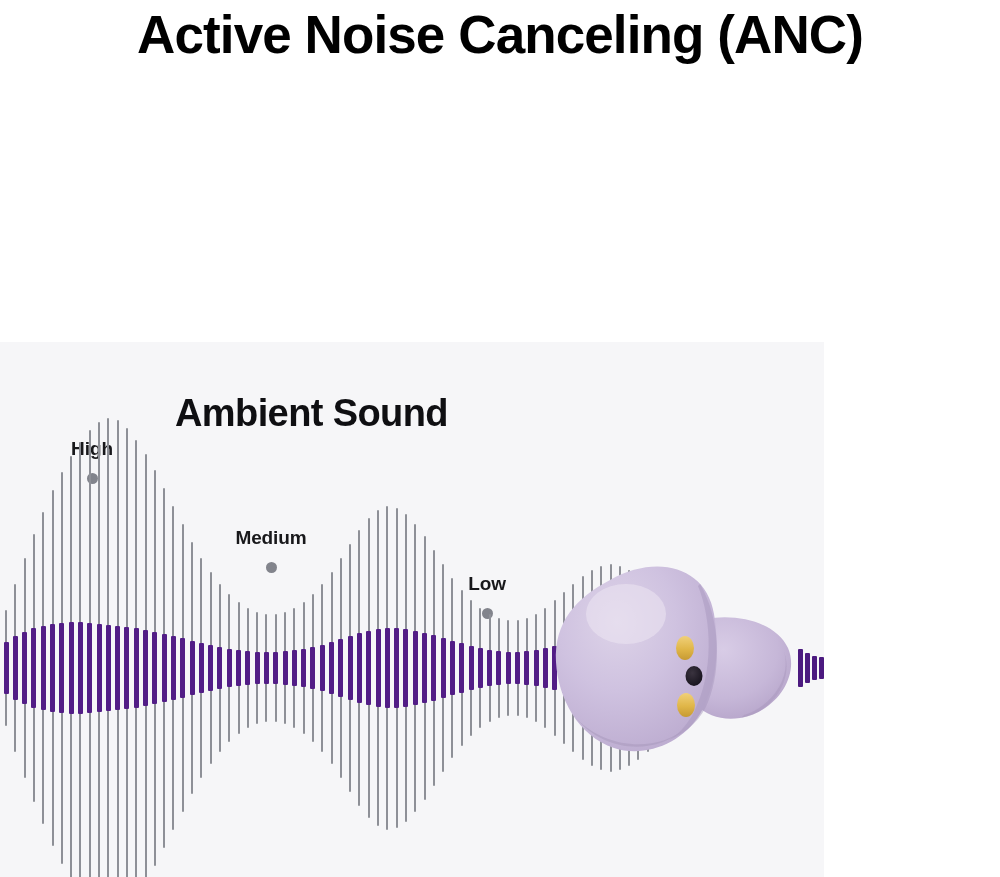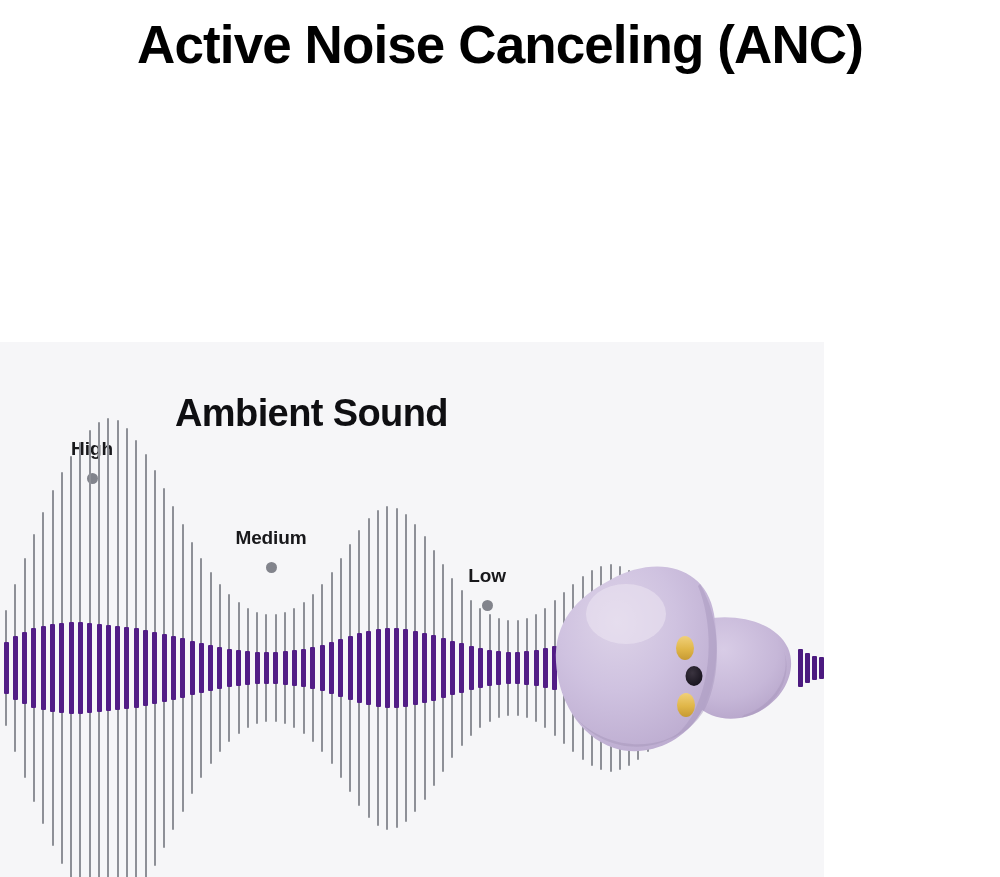--- a/index.html
+++ b/index.html
@@ -26,21 +26,21 @@
     box-sizing: border-box;
     padding-top: 2px;
   }
   #hero-title {
     font-size: 53px;
     font-weight: bold;
     color: #000000;
     text-align: center;
     letter-spacing: -0.9px;
     line-height: 62px;
-    margin: 12px;
+    margin: 2px;
     padding: 0 20px;
   }
   #hero-subtitle {
     font-size: 34px;
     font-weight: 400;
     color: #000000;
     text-align: center;
     line-height: 55px;
     letter-spacing: -0.3px;
     margin: 22px 0 0 0;
@@ -84,21 +84,21 @@
   .level-dot {
     display: block;
     width: 11px;
     height: 11px;
     border-radius: 50%;
     background: #82848c;
     margin: 13px auto 0 auto;
   }
   #marker-high   { left: 42px;  top: 96px;  width: 100px; }
   #marker-medium { left: 211px; top: 185px; width: 120px; }
-  #marker-low    { left: 442px; top: 223px; width: 90px;  }
+  #marker-low    { left: 442px; top: 231px; width: 90px;  }
 
   
   #wave-layer {
     position: absolute;
     left: 0;
     top: 0;
     width: 1000px;
     height: 535px;
   }
   .bar-gray {

